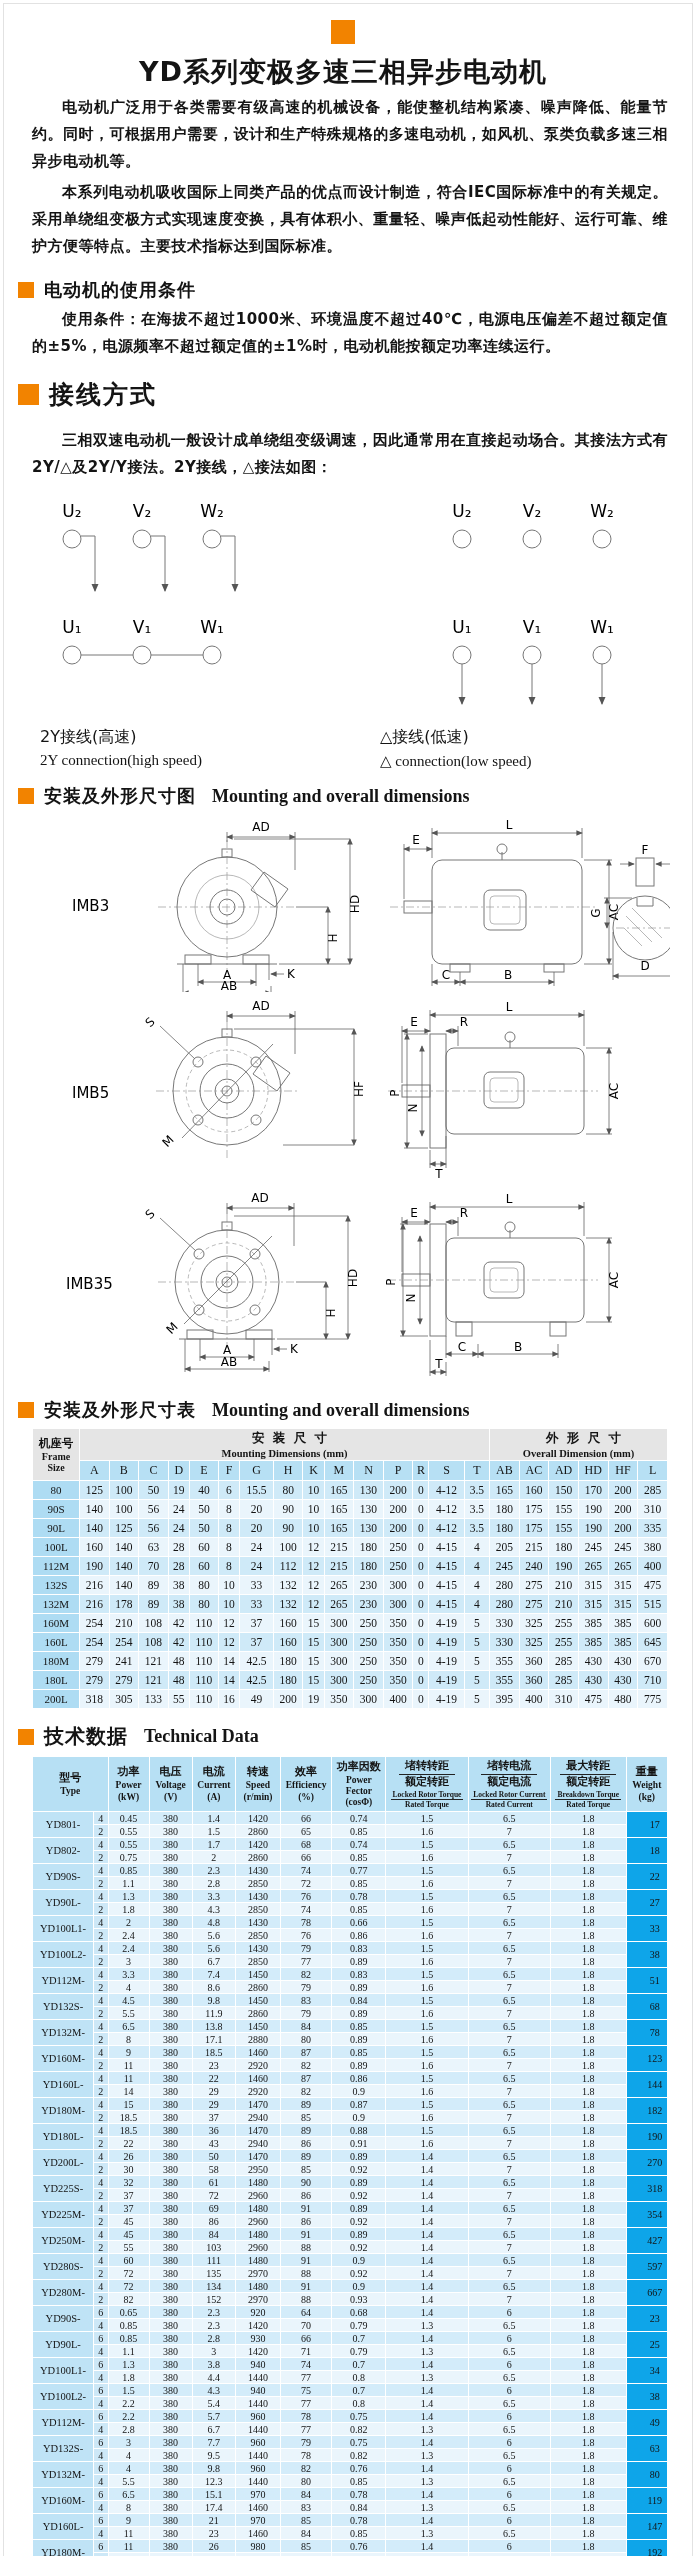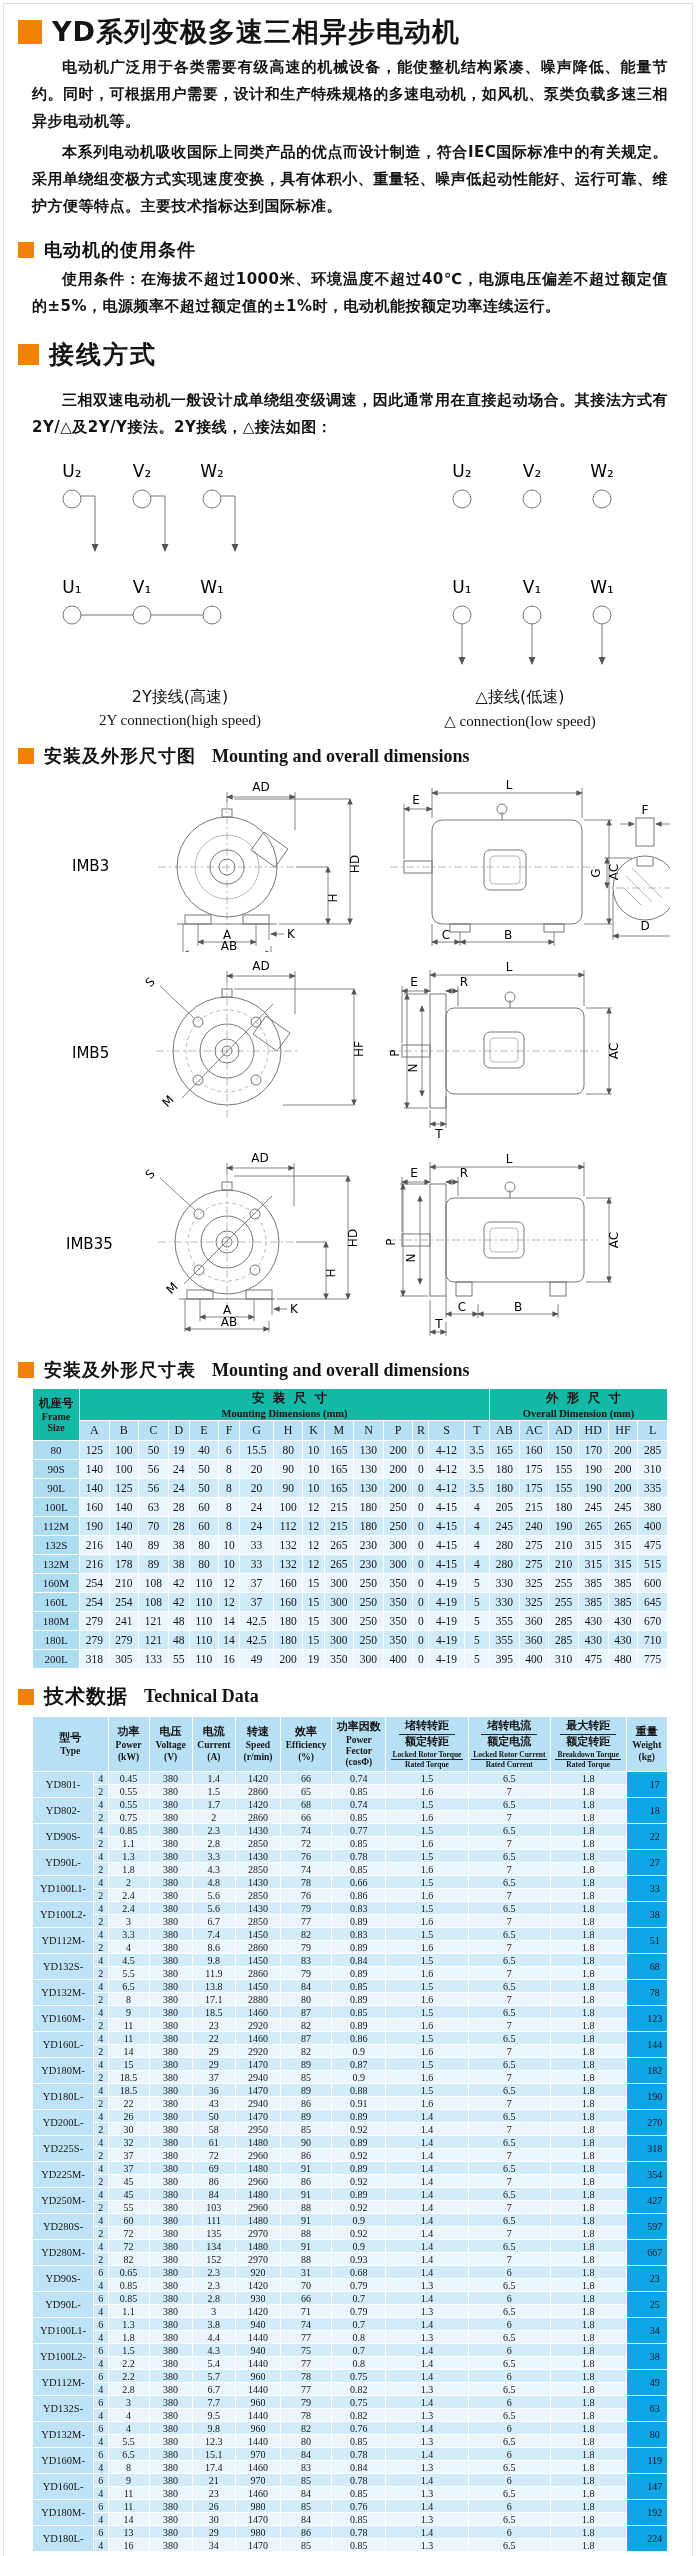--- a/index.html
+++ b/index.html
@@ -14,36 +14,36 @@
   .sq-sm{width:16px;height:16px;}
   .t-main{font-size:27px;font-weight:bold;letter-spacing:1px;}
   .t-big{font-size:25px;font-weight:bold;letter-spacing:2px;}
   .t-mid{font-size:18px;font-weight:bold;letter-spacing:1px;}
   .t-en{font-family:"Liberation Serif",serif;font-weight:bold;font-size:18px;margin-left:6px;}
   
   p.body-p{font-size:15px;font-weight:600;line-height:27px;text-indent:2em;margin:4px 0;
            text-align:justify;letter-spacing:0.5px;}
   
   .wiring-wrap{display:flex;justify-content:space-between;padding:6px 8px 0 8px;}
-  .wire-fig{text-align:center;}
+  .wire-fig{}
   .wire-cap-zh{font-size:16px;margin-top:2px;}
   .wire-cap-en{font-family:"Liberation Serif",serif;font-size:15px;margin-top:4px;}
   svg text{font-family:"DejaVu Sans",sans-serif;}
   .term-label{font-size:17px;}
   .figname{font-size:15px;}
   .dim-t{font-size:12px;}
   .tech-line{stroke:#777;stroke-width:1;fill:none;}
   .tech-thin{stroke:#999;stroke-width:0.7;fill:none;}
   .cl{stroke:#999;stroke-width:0.7;stroke-dasharray:8 3 2 3;fill:none;}
   .dl{stroke:#666;stroke-width:0.8;fill:none;}
   
   table{border-collapse:collapse;width:100%;}
   th,td{border:1px solid #fff;text-align:center;vertical-align:middle;}
   .dim-table{font-family:"Liberation Serif",serif;font-size:11.5px;margin-top:6px;}
-  .dim-table thead th{background:#14b8a6;}
+  .dim-table thead th{background:#e5e5e5;}
   .dim-table .zh-h{font-family:"DejaVu Sans",sans-serif;font-weight:bold;font-size:12.5px;letter-spacing:2px;margin-left:12px;}
   .dim-table .en-h{font-family:"Liberation Serif",serif;font-weight:bold;font-size:10.5px;letter-spacing:0;}
   .dim-table .frame-h{font-family:"DejaVu Sans",sans-serif;font-weight:bold;font-size:11.5px;width:44px;}
   .dim-table .frame-h .en{font-family:"Liberation Serif",serif;font-weight:bold;font-size:10px;display:block;}
   .dim-table td{height:18px;padding:0 1px;}
   .dim-table .letter-row th{font-weight:normal;font-size:12px;height:17px;background:#B7E0F4;}
   .row-a td{background:#CFEAF8;}
   .row-b td{background:#EAF5FC;}
   .dim-table td.frame-col{background:#AEDCF3;font-size:11px;}
   .tech-table{font-family:"Liberation Serif",serif;font-size:10px;margin-top:6px;}
@@ -62,21 +62,21 @@
   .tech-table td.pole-col{background:#CDE8F7;width:14px;}
   .tech-table td.weight-col{background:#0ea5e9;padding-left:16px;}
   .gap-s{height:8px;} .gap-m{height:14px;}
 </style>
 </head>
 <body>
 
 <div class="page">
 
   
-  <div class="sec-h" style="">
+  <div class="sec-h" style="margin-top:6px;flex-direction:column;">
     <span class="sq sq-lg"></span>
     <span class="t-main">YD系列变极多速三相异步电动机</span>
   </div>
 
   <p class="body-p">电动机广泛用于各类需要有级高速的机械设备，能使整机结构紧凑、噪声降低、能量节约。同时，可根据用户需要，设计和生产特殊规格的多速电动机，如风机、泵类负载多速三相异步电动机等。</p>
   <p class="body-p">本系列电动机吸收国际上同类产品的优点而设计制造，符合IEC国际标准中的有关规定。采用单绕组变极方式实现速度变换，具有体积小、重量轻、噪声低起动性能好、运行可靠、维护方便等特点。主要技术指标达到国际标准。</p>
 
   <div class="gap-m"></div>
 
   
@@ -1332,21 +1332,21 @@
           <td>7</td>
           <td>1.8</td>
         </tr>
         <tr class="sub-a">
           <td rowspan="2" class="model-col">YD90S-</td>
           <td class="pole-col">6</td>
           <td>0.65</td>
           <td>380</td>
           <td>2.3</td>
           <td>920</td>
-          <td>31</td>
+          <td>64</td>
           <td>0.68</td>
           <td>1.4</td>
           <td>6</td>
           <td>1.8</td>
           <td rowspan="2" class="weight-col">23</td>
         </tr>
         <tr class="sub-b">
           <td class="pole-col">4</td>
           <td>0.85</td>
           <td>380</td>

